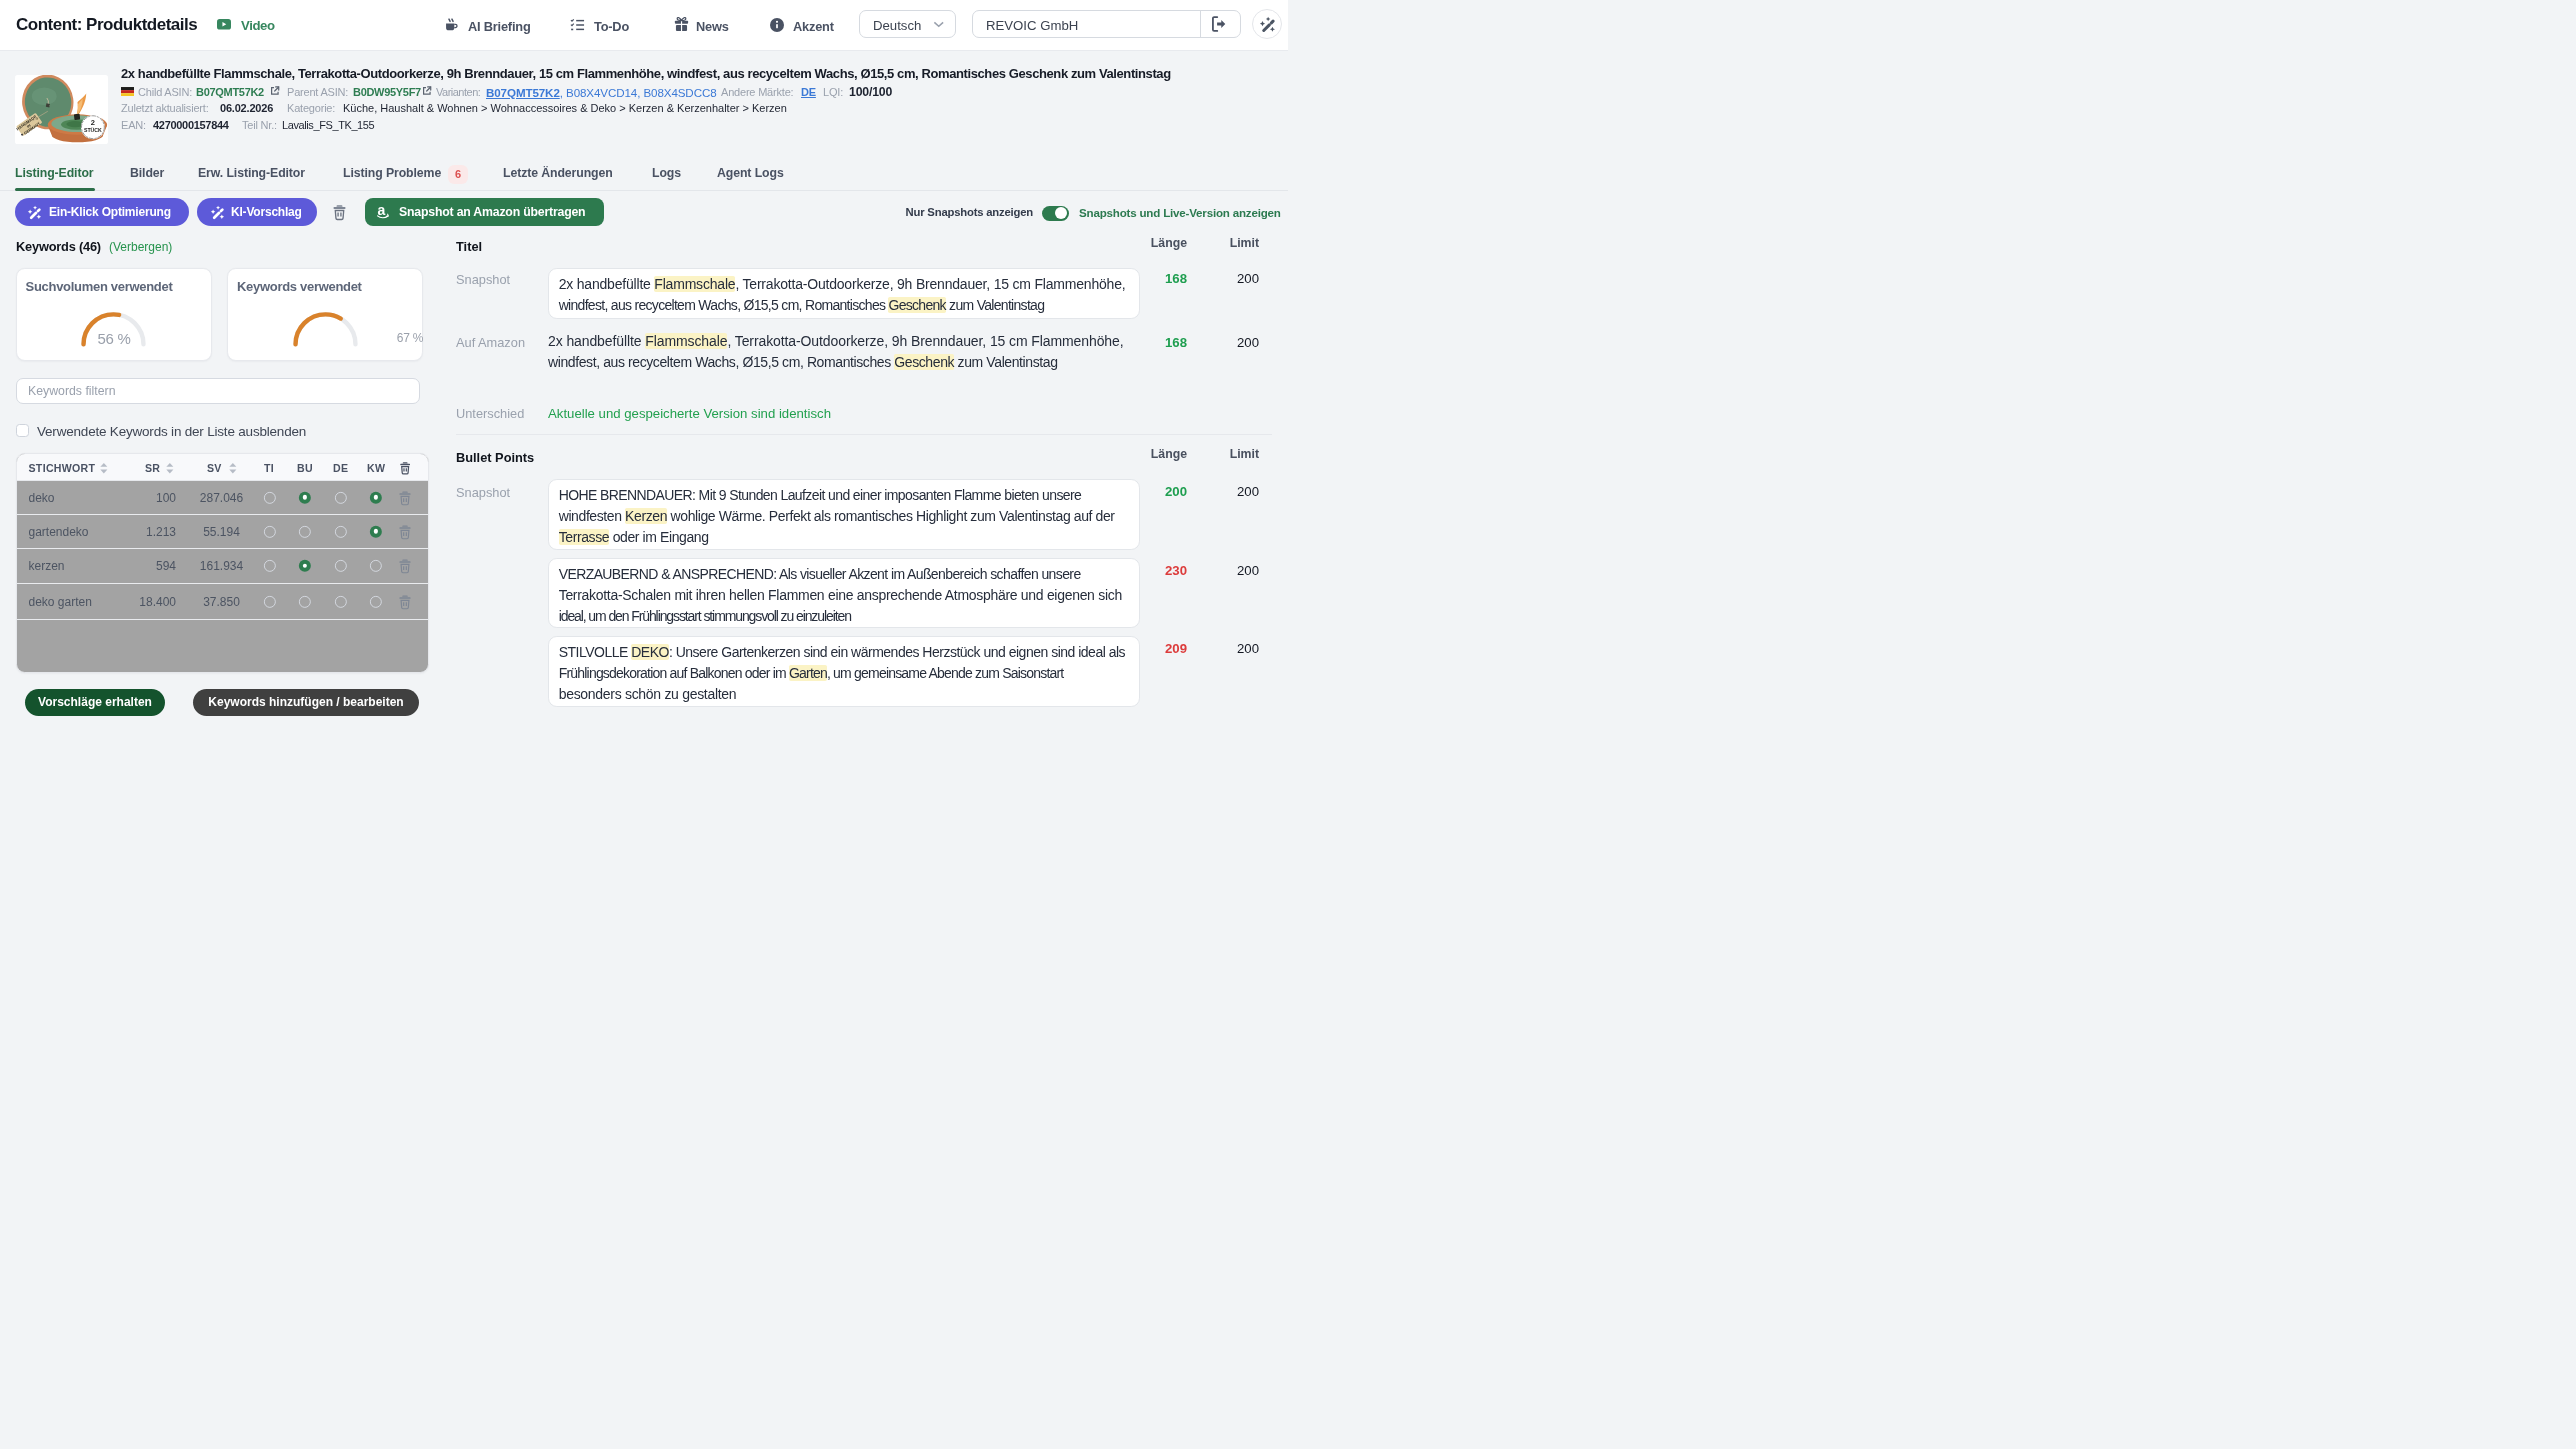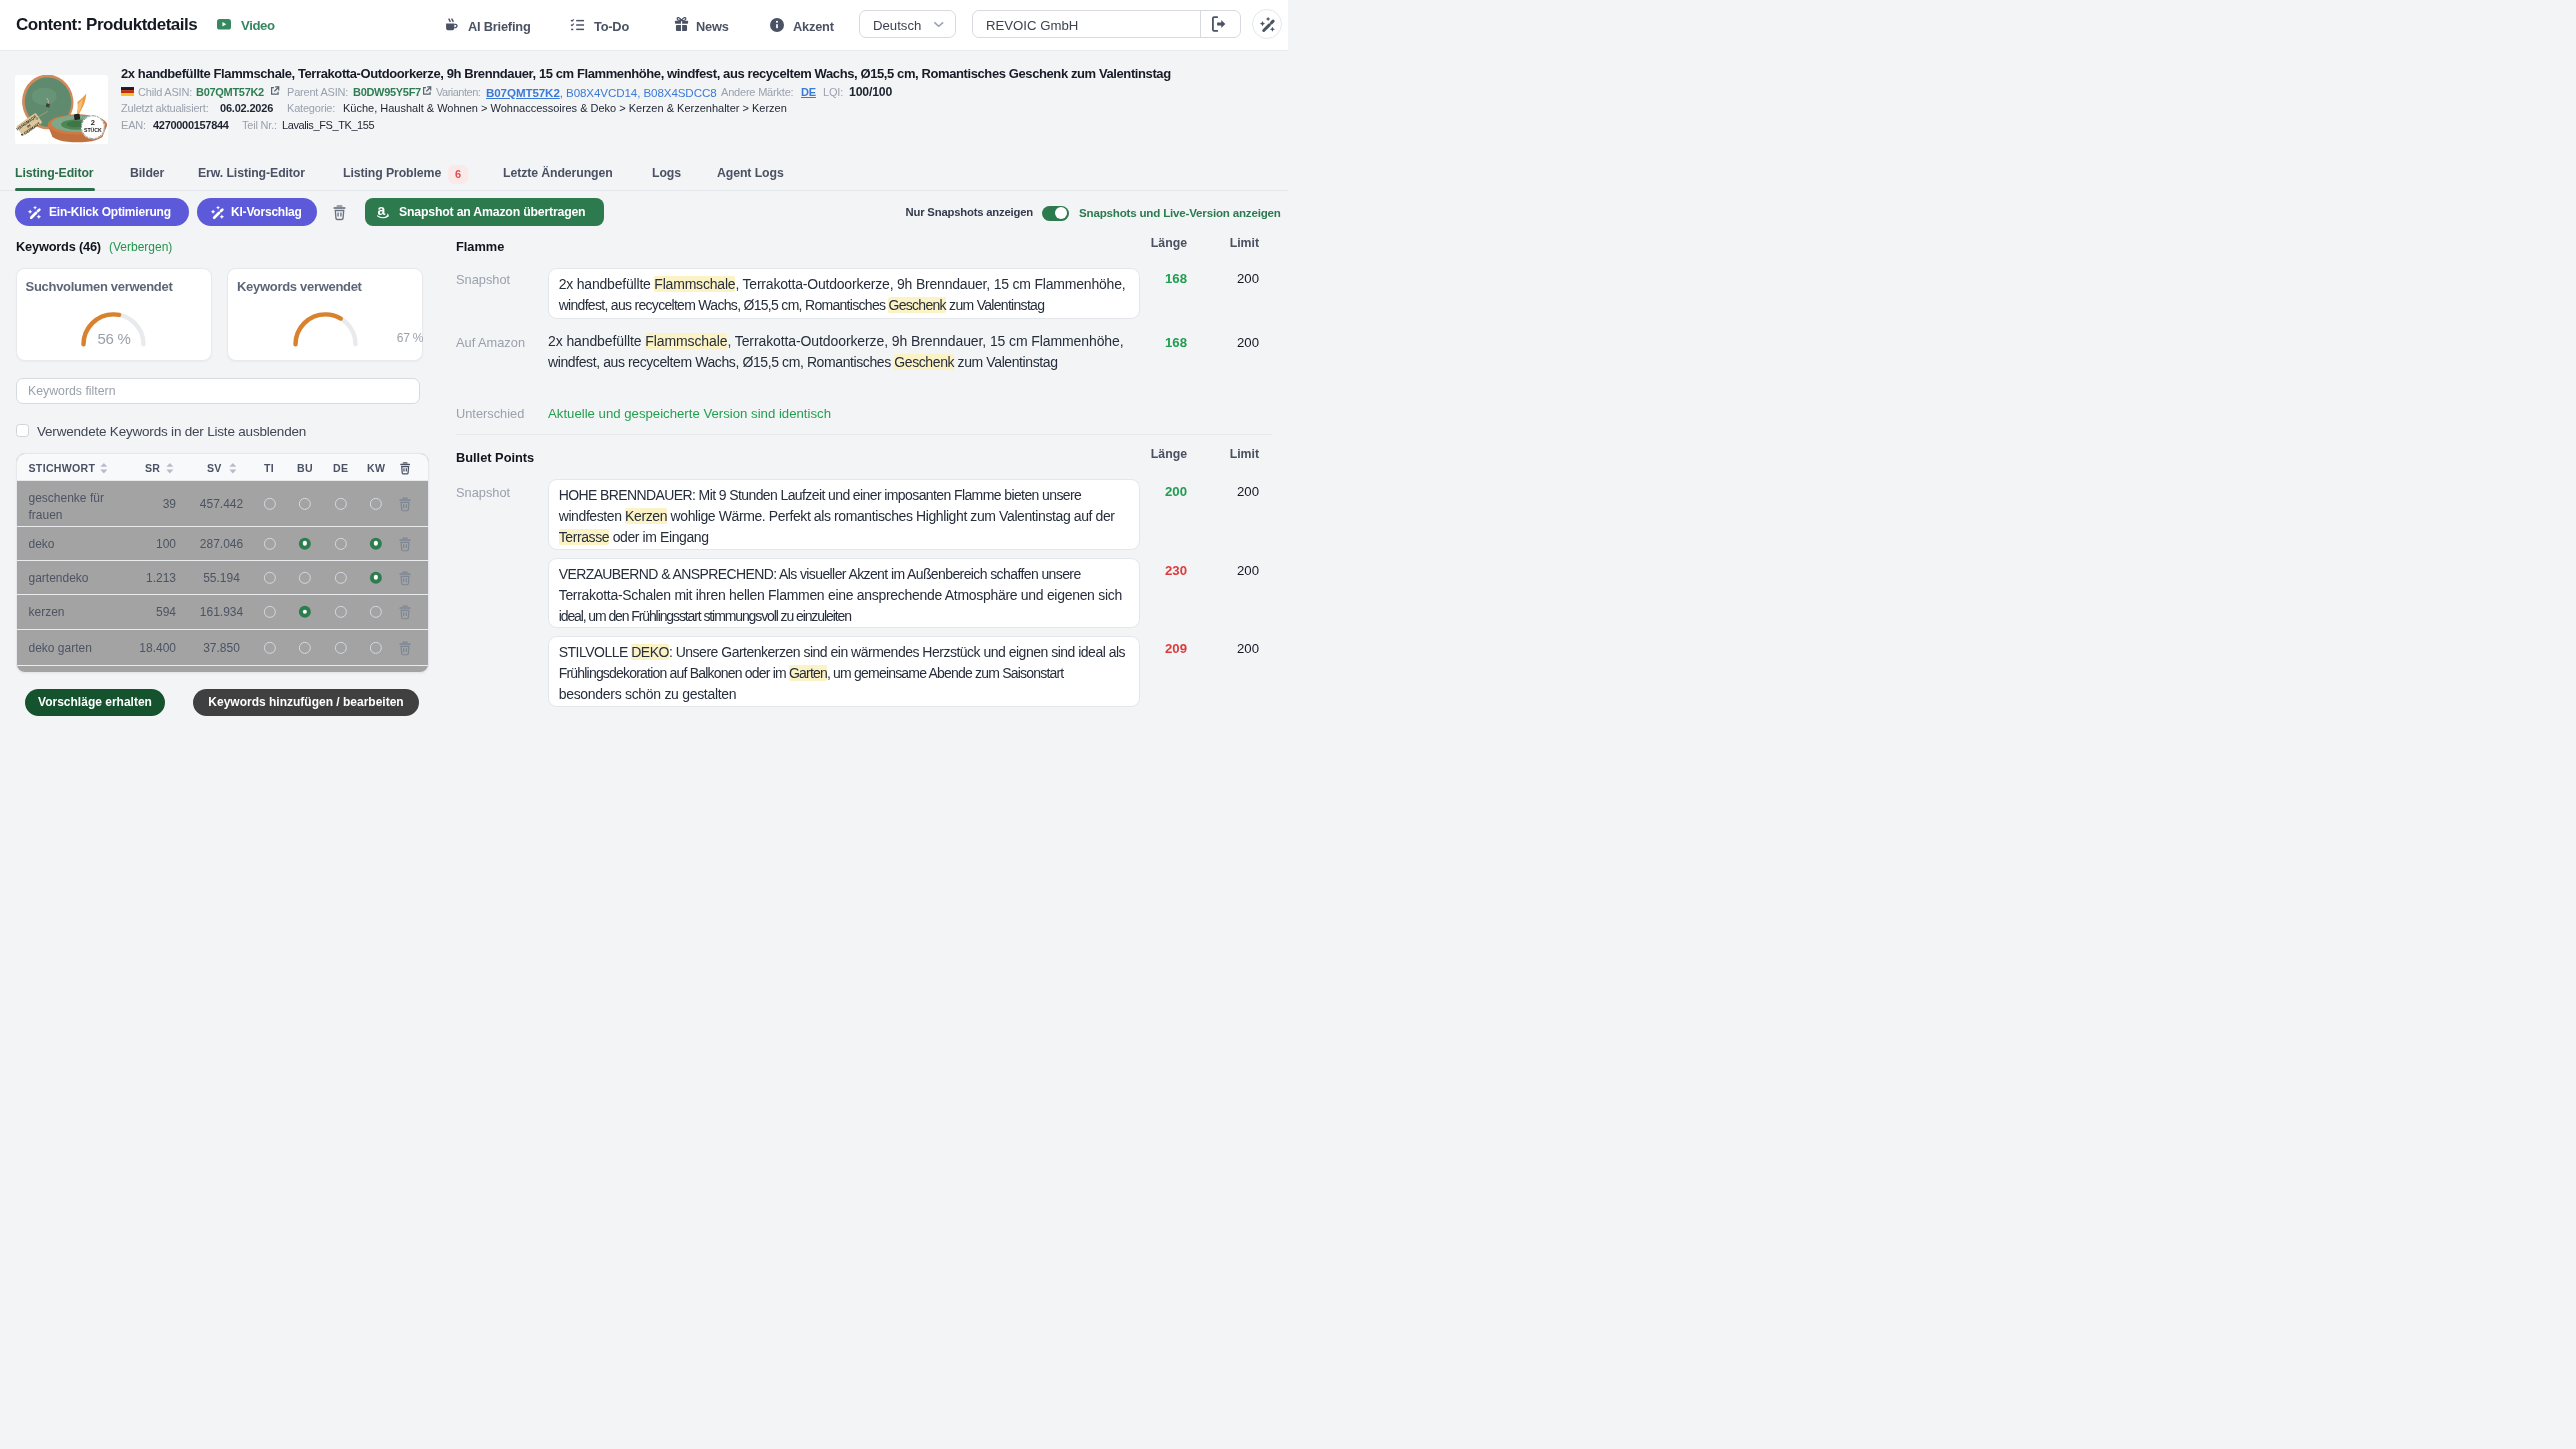--- a/index.html
+++ b/index.html
@@ -244,35 +244,20 @@
     <span class="abs" style="left:280px;top:8px">BU</span>
     <span class="abs" style="left:316px;top:8px">DE</span>
     <span class="abs" style="left:350px;top:8px">KW</span>
     <svg class="abs" style="left:382px;top:7px" width="12.3" height="14" viewBox="0 0 20 22" fill="none" stroke="#4a5263" stroke-width="2">
         <path d="M7.2 1.6 h5.6 a1.1 1.1 0 0 1 1.1 1.1 v.9 h-7.8 v-.9 a1.1 1.1 0 0 1 1.1 -1.1 Z" fill="#4a5263" stroke="none"></path>
         <rect x="2" y="4.1" width="16" height="2.4" rx="1" fill="#4a5263" stroke="none"></rect>
         <path d="M4.4 8.6 h11.2 l-.85 10.3 a1.9 1.9 0 0 1 -1.9 1.75 h-5.7 a1.9 1.9 0 0 1 -1.9 -1.75 Z" fill="none"></path>
         <path d="M8.1 11.4 v5.4 M11.9 11.4 v5.4"></path>
       </svg>
   </div>
-  <div class="krow" style="height:46px">
-      <div class="kw" style="line-height:17px;top:8.8px;transform:none">geschenke für<br>frauen</div>
-      <div class="sr">39</div>
-      <div class="sv">457.442</div>
-      <span class="radio" style="left:253px"></span>
-      <span class="radio" style="left:288px"></span>
-      <span class="radio" style="left:324px"></span>
-      <span class="radio" style="left:359px"></span>
-      <svg class="tr" viewBox="0 0 20 22" fill="none" stroke="#7e8694" stroke-width="1.7">
-        <path d="M7.2 1.6 h5.6 a1.1 1.1 0 0 1 1.1 1.1 v.9 h-7.8 v-.9 a1.1 1.1 0 0 1 1.1 -1.1 Z" fill="#7e8694" stroke="none"></path>
-        <rect x="2" y="4.1" width="16" height="2.4" rx="1" fill="#7e8694" stroke="none"></rect>
-        <path d="M4.4 8.6 h11.2 l-.85 10.3 a1.9 1.9 0 0 1 -1.9 1.75 h-5.7 a1.9 1.9 0 0 1 -1.9 -1.75 Z" fill="none"></path>
-        <path d="M8.1 11.4 v5.4 M11.9 11.4 v5.4"></path>
-      </svg>
-    </div>
   <div class="krow" style="height:34px">
       <div class="kw">deko</div>
       <div class="sr">100</div>
       <div class="sv">287.046</div>
       <span class="radio" style="left:253px"></span>
       <span class="radio on" style="left:288px"></span>
       <span class="radio" style="left:324px"></span>
       <span class="radio on" style="left:359px"></span>
       <svg class="tr" viewBox="0 0 20 22" fill="none" stroke="#7e8694" stroke-width="1.7">
         <path d="M7.2 1.6 h5.6 a1.1 1.1 0 0 1 1.1 1.1 v.9 h-7.8 v-.9 a1.1 1.1 0 0 1 1.1 -1.1 Z" fill="#7e8694" stroke="none"></path>
@@ -325,21 +310,21 @@
         <path d="M4.4 8.6 h11.2 l-.85 10.3 a1.9 1.9 0 0 1 -1.9 1.75 h-5.7 a1.9 1.9 0 0 1 -1.9 -1.75 Z" fill="none"></path>
         <path d="M8.1 11.4 v5.4 M11.9 11.4 v5.4"></path>
       </svg>
       <div style="position:absolute;left:0;right:0;bottom:-0.9px;height:0.9px;background:#e9ebee"></div>
     </div>
 </div>
 
 <div class="abs btn" style="left:25px;top:689px;width:140px;height:27px;background:#14532d;font-size:12px;line-height:27px;text-align:center">Vorschläge erhalten</div>
 <div class="abs btn" style="left:193px;top:689px;width:226px;height:27px;background:#404040;font-size:12px;line-height:27px;text-align:center">Keywords hinzufügen / bearbeiten</div>
 
-<div class="abs" style="left:456px;top:239px;font-size:12.8px;font-weight:700;color:#10141c">Flamme</div>
+<div class="abs" style="left:456px;top:239px;font-size:12.8px;font-weight:700;color:#10141c">Titel</div>
 <div class="abs colhead" style="left:1128px;top:236px;width:59px">Länge</div>
 <div class="abs colhead" style="left:1208px;top:236px;width:51px">Limit</div>
 <div class="abs seclabel" style="left:456px;top:272px">Snapshot</div>
 <div class="abs rbox" style="left:548px;top:268px;width:592px;height:51px">2x handbefüllte <span class="hl">Flammschale</span>, Terrakotta-Outdoorkerze, 9h Brenndauer, 15 cm Flammenhöhe,<br><span style="letter-spacing:-0.7px">windfest, aus recyceltem Wachs, Ø15,5 cm, Romantisches <span class="hl">Geschenk</span> zum Valentinstag</span></div>
 <div class="abs num" style="left:1128px;top:271px;width:59px;color:#1e9e4f">168</div>
 <div class="abs num" style="left:1208px;top:271px;width:51px;color:#131722;font-weight:400">200</div>
 <div class="abs seclabel" style="left:456px;top:335px">Auf Amazon</div>
 <div class="abs" style="left:548px;top:331px;width:599px;font-size:14px;color:#262d3b;line-height:21px"><span style="letter-spacing:-0.1px">2x handbefüllte <span class="hl">Flammschale</span>, Terrakotta-Outdoorkerze, 9h Brenndauer, 15 cm Flammenhöhe,</span><br><span style="letter-spacing:-0.4px">windfest, aus recyceltem Wachs, Ø15,5 cm, Romantisches <span class="hl">Geschenk</span> zum Valentinstag</span></div>
 <div class="abs num" style="left:1128px;top:335px;width:59px;color:#1e9e4f">168</div>
 <div class="abs num" style="left:1208px;top:335px;width:51px;color:#131722;font-weight:400">200</div>

